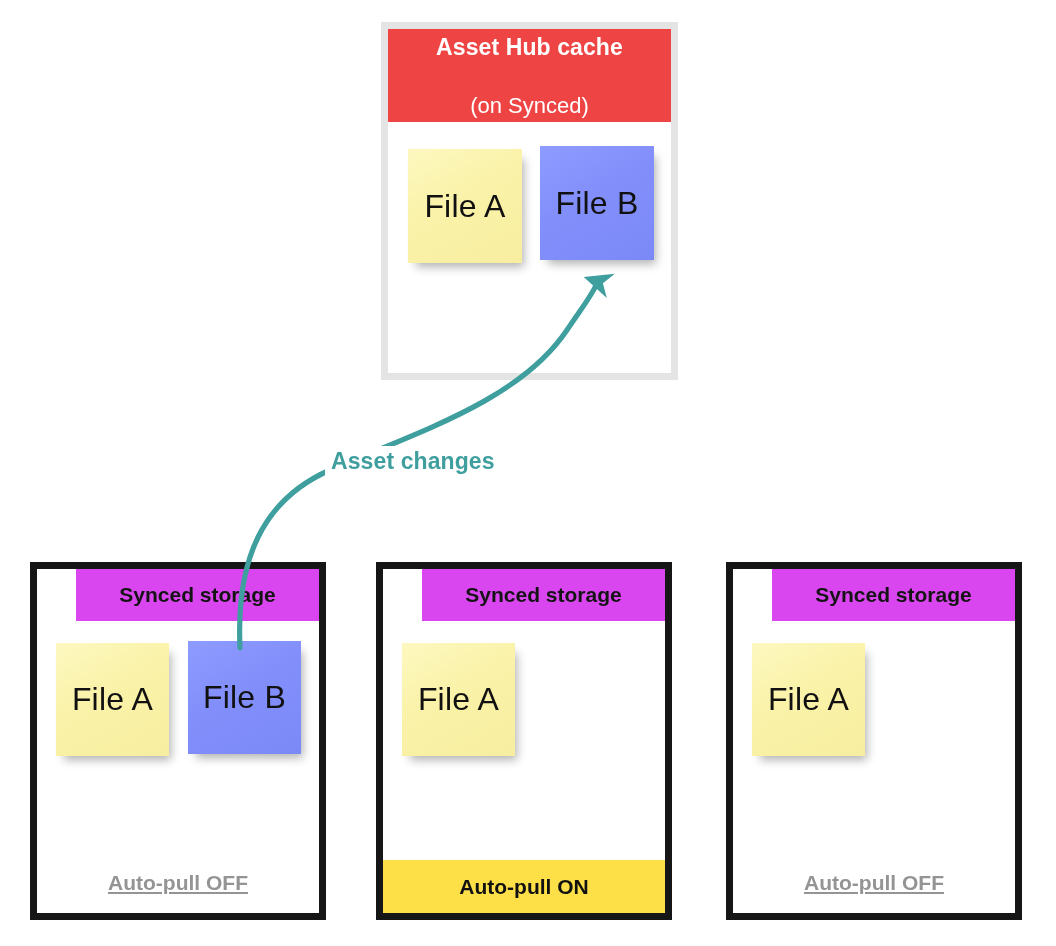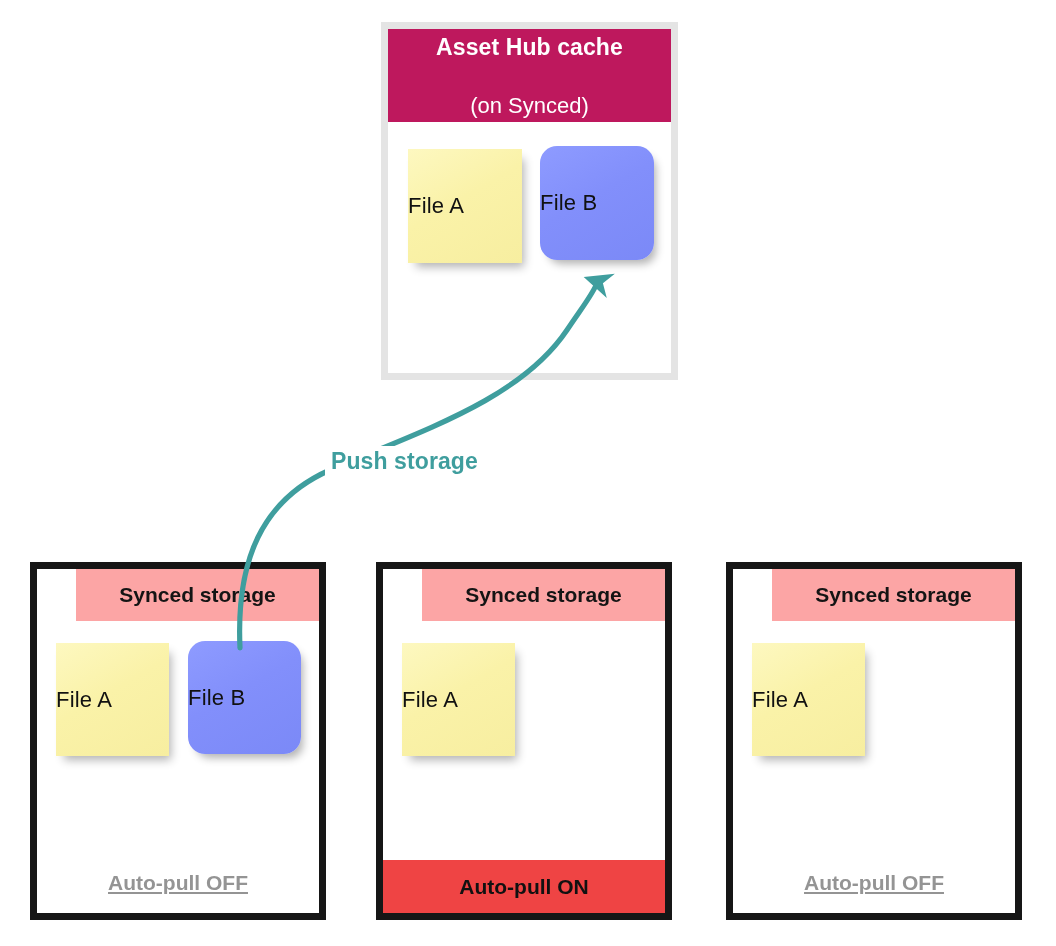--- a/index.html
+++ b/index.html
@@ -26,21 +26,21 @@
     left: 381px;
     top: 22px;
     width: 297px;
     height: 358px;
     background: #ffffff;
     border: 7px solid #e4e4e4;
     box-sizing: border-box;
   }
   .hub-header {
     height: 93px;
-    background: #be185d;
+    background: #ef4444;
     color: #ffffff;
     display: flex;
     flex-direction: column;
     align-items: center;
     justify-content: center;
     line-height: 1.22;
     box-sizing: border-box;
     padding-top: 2px;
     gap: 32px;
   }
@@ -57,31 +57,31 @@
     position: relative;
     height: calc(100% - 93px);
   }
 
   
   .note {
     position: absolute;
     box-sizing: border-box;
     display: flex;
     align-items: center;
-    font-size: 22px;
+    justify-content: center;
+    font-size: 32px;
     color: #111111;
     letter-spacing: 0.2px;
     box-shadow: 5px 7px 9px -3px rgba(0,0,0,0.30);
   }
   .note.yellow {
     background: linear-gradient(150deg, #fdf8c0 0%, #faf2a8 45%, #f7eea0 100%);
   }
   .note.blue {
     background: linear-gradient(150deg, #8e9bff 0%, #828ffb 45%, #7b89f7 100%);
-    border-radius: 17px;
   }
   .note-label { pointer-events: none; }
 
   
   .hub-note-a { left: 20px; top: 27px;  width: 114px; height: 114px; }
   .hub-note-b { left: 152px; top: 24px; width: 114px; height: 114px; }
 
   
   .storage-box {
     position: absolute;
@@ -93,21 +93,21 @@
     box-sizing: border-box;
     display: flex;
     flex-direction: column;
   }
   .box-1 { left: 30px; }
   .box-2 { left: 376px; }
   .box-3 { left: 726px; }
 
   .storage-header {
     height: 52px;
-    background: #fca5a5;
+    background: #d946ef;
     display: flex;
     align-items: center;
     justify-content: center;
     font-size: 21px;
     font-weight: bold;
     color: #141414;
     flex: 0 0 auto;
     margin-left: 39px;
   }
   .storage-body {
@@ -124,21 +124,21 @@
     font-weight: bold;
   }
   .footer-off {
     color: #949494;
     background: transparent;
     height: 60px;
     text-decoration: underline;
   }
   .footer-on {
     color: #111111;
-    background: #ef4444;
+    background: #fde047;
   }
 
   
   .st-note-a { left: 19px;  top: 22px; width: 113px; height: 113px; }
   .st-note-b { left: 151px; top: 20px; width: 113px; height: 113px; }
 
   
   .arrow-layer {
     position: absolute;
     left: 0;
@@ -218,15 +218,15 @@
       <marker id="arrowhead" markerWidth="5.2" markerHeight="5.6" refX="2.3" refY="2.8" orient="auto" markerUnits="strokeWidth">
         <path d="M0.15,5.5 L2.6,0 L5.05,5.5 L2.6,3.9 Z" fill="#3f9e9e"></path>
       </marker>
     </defs>
     <path d="M 240,648
              C 236,560 262,500 330,470
              C 420,431 520,400 567,330
              C 586,302 594,292 597,283" fill="none" stroke="#3f9e9e" stroke-width="5.2" stroke-linecap="round" marker-end="url(#arrowhead)"></path>
   </svg>
 
-  <div class="arrow-label">Push storage</div>
+  <div class="arrow-label">Asset changes</div>
 
 </div>
 
 </body></html>

